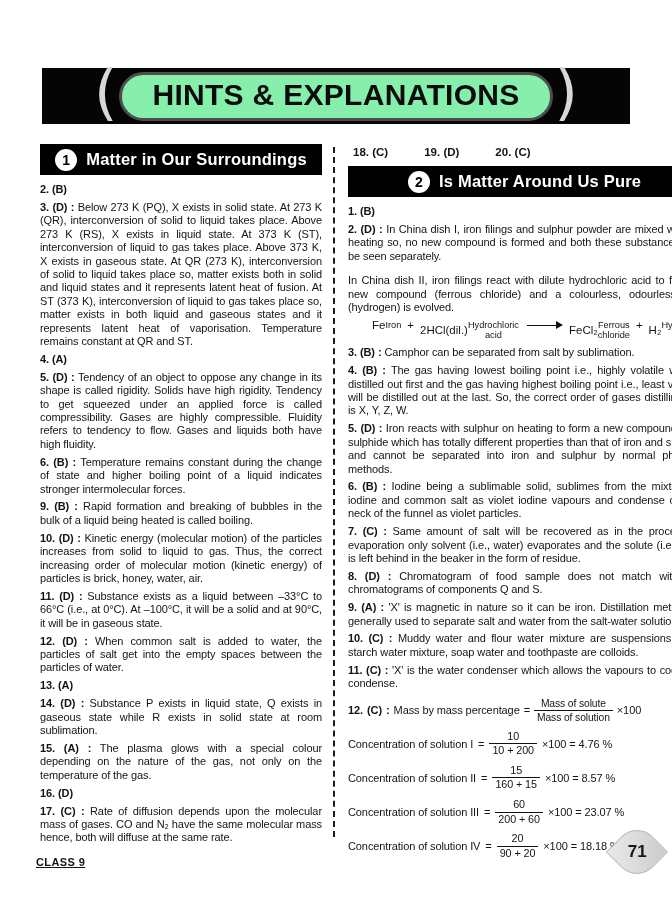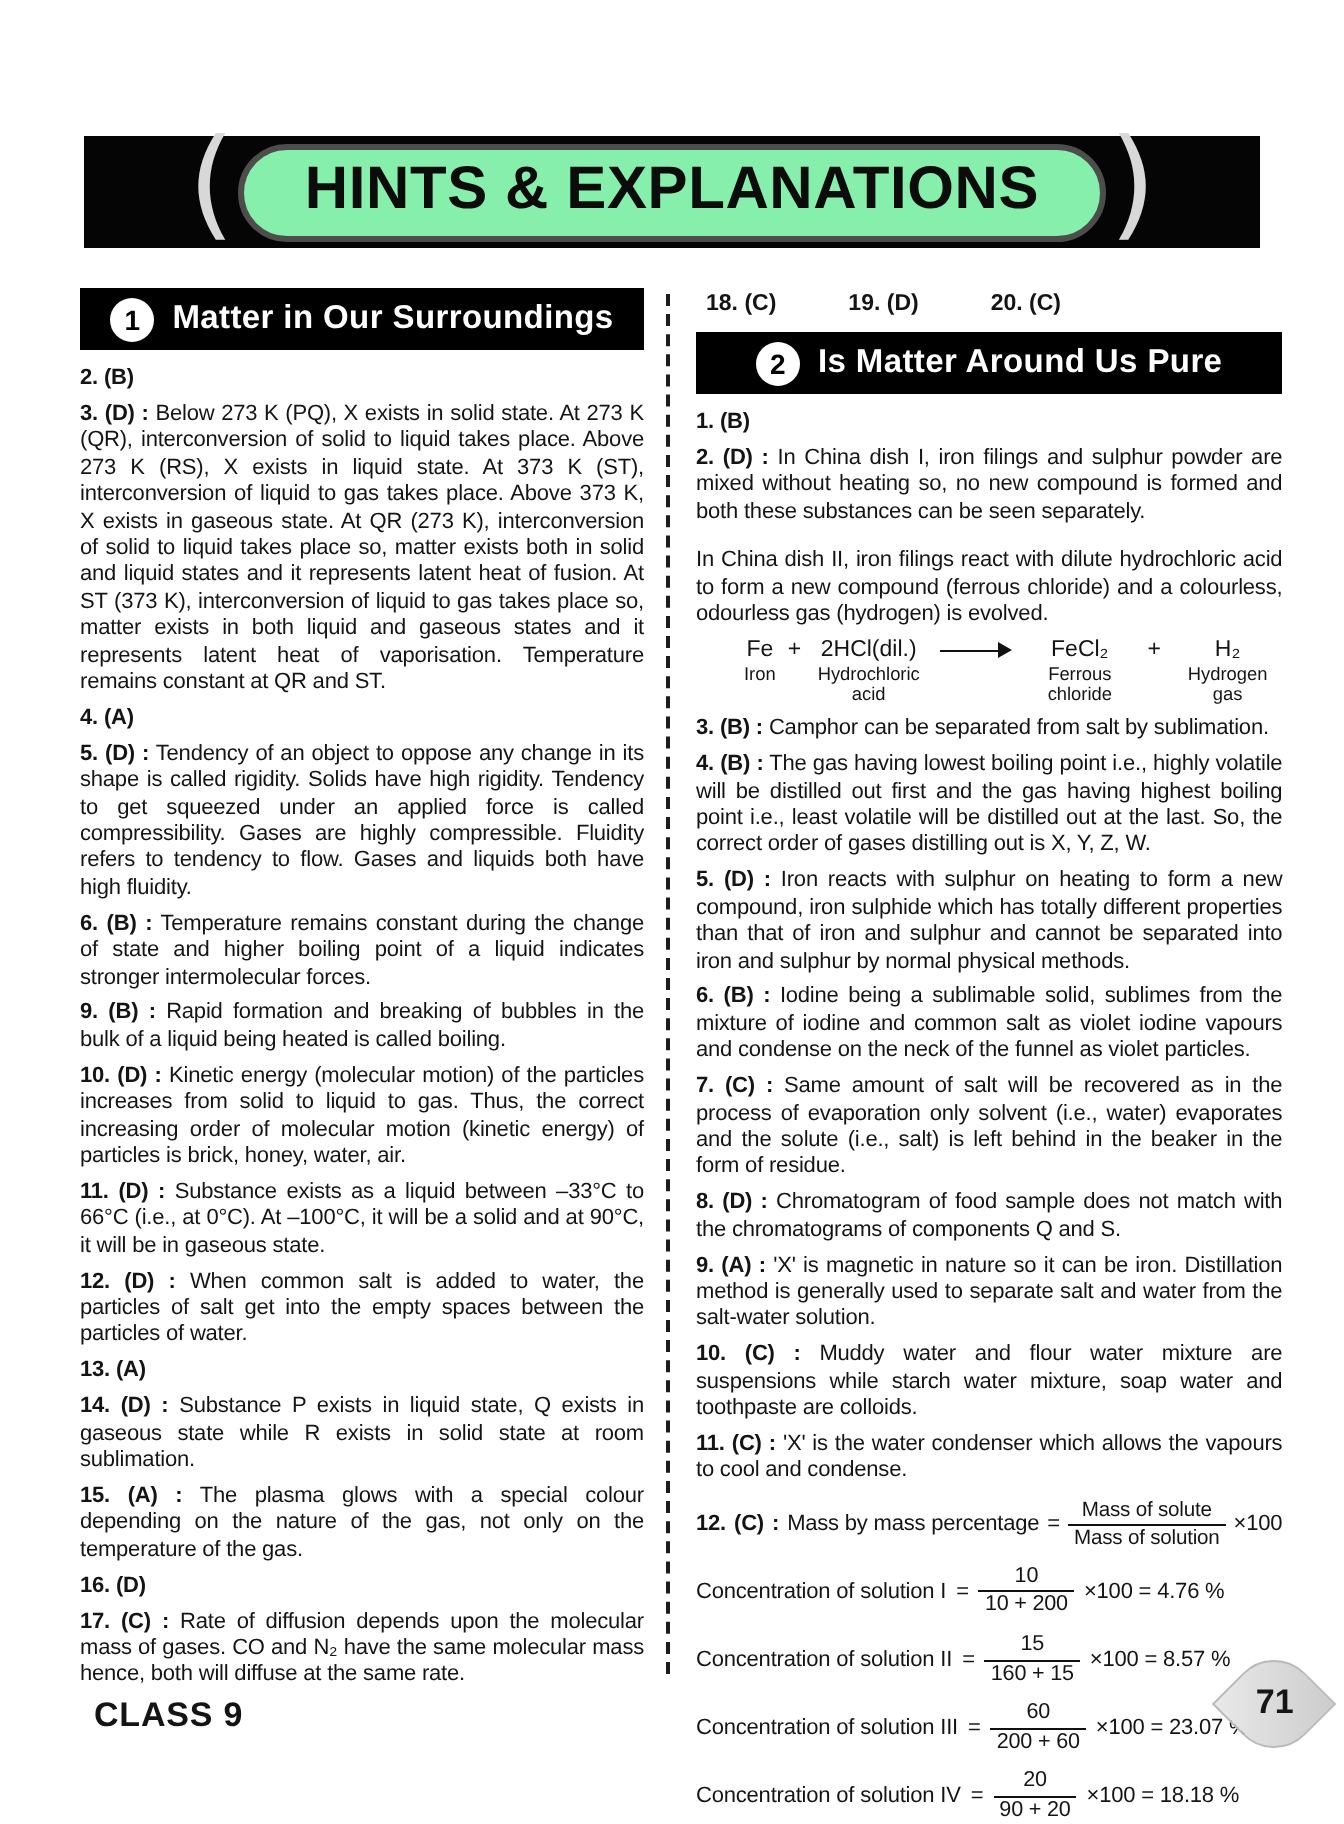--- a/index.html
+++ b/index.html
@@ -74,21 +74,21 @@
     font-size: 11.5px; font-weight: 700;
     margin: 2px 0 8px 5px;
   }
   .ans-row .grp { white-space: nowrap; }
   
   .equation {
     display: flex; align-items: flex-start;
     margin: 1px 0 6px 24px;
     text-align: center;
   }
-  .sp { display: flex; flex-direction: column; align-items: center; }
+  .sp { display: flex; flex-direction: row; align-items: center; }
   .sp .f { font-size: 11.5px; white-space: nowrap; }
   .sp .l { font-size: 9.2px; line-height: 10.2px; max-width: 58px; margin-top: 1px; }
   .equation .op { margin: 0 6px; font-size: 11.5px; }
   .arrow {
     position: relative; width: 34px; height: 1.6px;
     background: #111; margin: 6px 8px 0 8px; flex: 0 0 auto;
   }
   .arrow::after {
     content: ""; position: absolute; right: -2px; top: -3.6px;
     width: 0; height: 0;
@@ -107,22 +107,22 @@
   .frac .de { display: block; padding: 1px 3px 0; }
   .frac.small { font-size: 10.3px; line-height: 11px; }
   .conc-row {
     display: flex; align-items: center; gap: 5px;
     font-size: 11px; letter-spacing: -0.1px;
     margin: 8px 0; white-space: nowrap;
   }
   .conc-row .frac { font-size: 10.8px; line-height: 11.6px; }
   
   .class-label {
-    position: absolute; left: 47px; bottom: 44px;
-    font-size: 17px; font-weight: 700; letter-spacing: 0.4px;
+    position: absolute; left: 36px; bottom: 44px;
+    font-size: 11px; font-weight: 700; letter-spacing: 0.4px; text-decoration: underline;
   }
   .leaf {
     position: absolute; right: 13px; bottom: 38px;
     width: 44px; height: 44px;
     background: linear-gradient(135deg, #e9e9e9, #cccccc);
     border: 1px solid #b9b9b9;
     border-radius: 0 50% 0 50%;
     transform: rotate(-45deg);
     display: flex; align-items: center; justify-content: center;
   }

